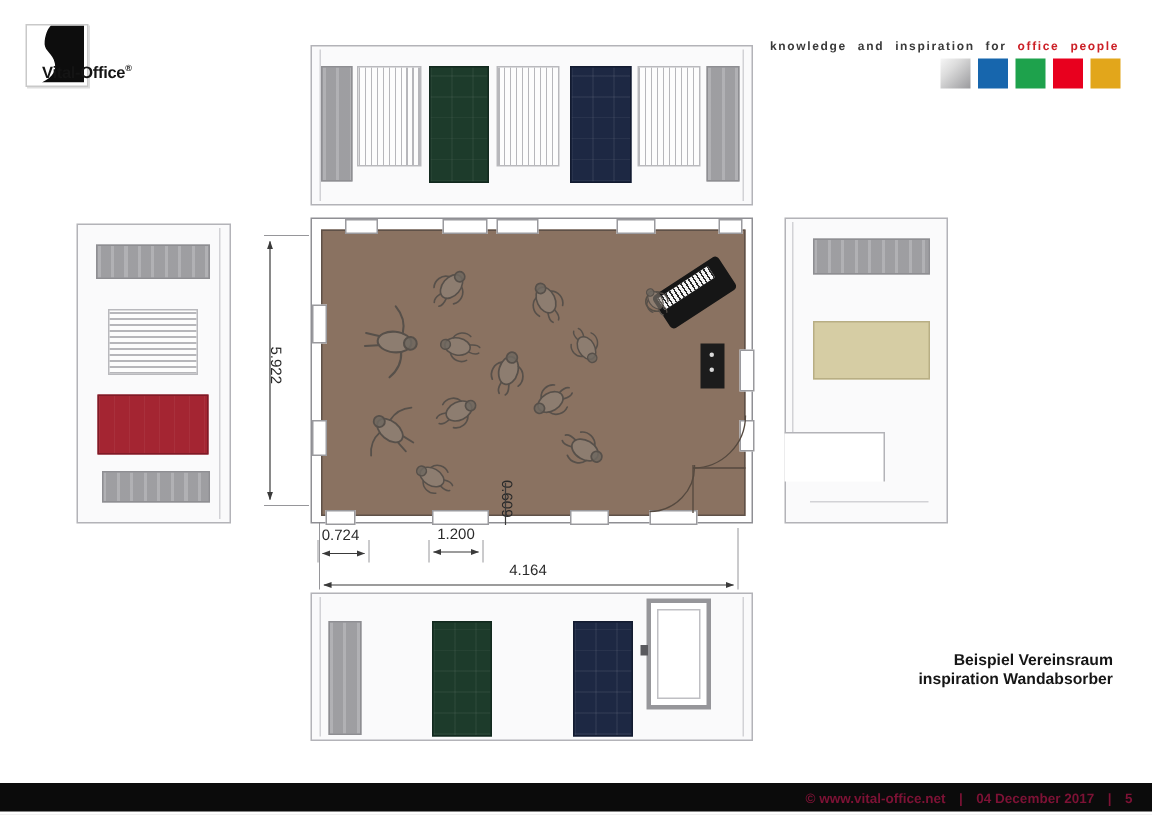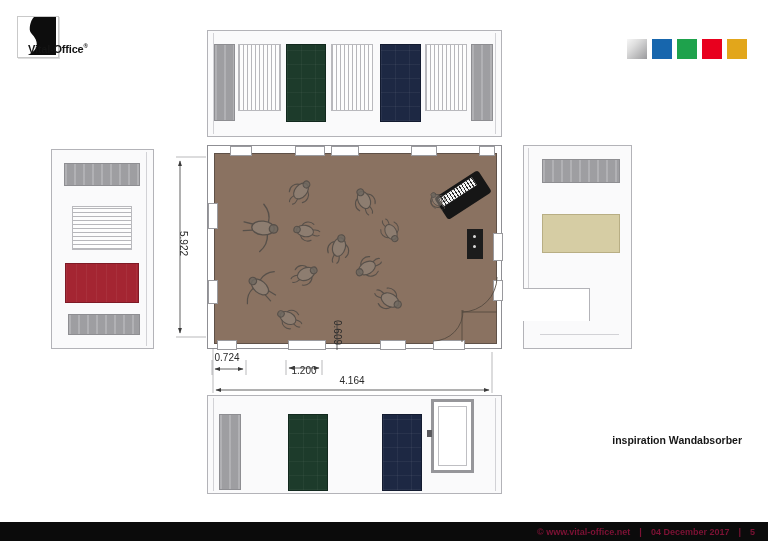--- a/index.html
+++ b/index.html
@@ -89,20 +89,24 @@
 
 <div id="page">
 
   <div class="logo-box">
     <svg width="38" height="38" viewBox="0 0 100 100">
       <path d="M42,0 H100 V100 H26 C46,90 54,78 47,60 C41,45 29,44 31,27 C33,12 38,4 42,0 Z" fill="#0d0d0d"></path>
     </svg>
   </div>
   <div class="logo-text"><span>Vital-Office</span><sup>®</sup></div>
 
+  <div class="tagline">
+    <span>knowledge and inspiration for</span>
+    <span class="hl">office people</span>
+  </div>
   <div class="swatch-row">
     <div class="sw sw-silver"></div>
     <div class="sw sw-blue"></div>
     <div class="sw sw-green"></div>
     <div class="sw sw-red"></div>
     <div class="sw sw-gold"></div>
   </div>
 
   <div class="view-box" style="left:207px;top:30px;width:293px;height:105px;">
     <div class="inner-line-v" style="left:5px;"></div>
@@ -168,21 +172,21 @@
     <div class="panel p-gray" style="left:11px;top:18px;width:20px;height:74px;"></div>
     <div class="panel p-green" style="left:80px;top:18px;width:38px;height:75px;"></div>
     <div class="panel p-navy" style="left:174px;top:18px;width:38px;height:75px;"></div>
     <div class="door">
       <div class="door-inner"></div>
       <div class="door-handle"></div>
     </div>
   </div>
 
   <div class="dim" style="left:206px;top:352px;width:42px;">0.724</div>
-  <div class="dim" style="left:283px;top:365px;width:42px;">1.200</div>
+  <div class="dim" style="left:283px;top:351px;width:42px;">1.200</div>
   <div class="dim" style="left:313px;top:375px;width:78px;">4.164</div>
   <div class="dim dim-v" style="left:163px;top:238px;width:40px;">5.922</div>
   <div class="dim dim-v" style="left:317px;top:327px;width:40px;">0.609</div>
 
   <svg class="overlay" width="768" height="543" viewBox="0 0 768 543">
     <defs>
       <marker id="arr" viewBox="0 0 10 10" refX="9" refY="5" markerWidth="7" markerHeight="7" orient="auto-start-reverse">
         <path d="M0,1.5 L10,5 L0,8.5 Z" fill="#3a3a3a"></path>
       </marker>
       <symbol id="person" viewBox="-14 -16 28 32" overflow="visible">
@@ -242,20 +246,21 @@
       <use href="#person" x="-14" y="-16" width="28" height="32" transform="translate(367,268) rotate(-120)"></use>
       <use href="#person" x="-14" y="-16" width="28" height="32" transform="translate(306,274) rotate(65)"></use>
       <use href="#person-wide" x="-20" y="-16" width="40" height="32" transform="translate(260,287) rotate(-50) scale(1.1)"></use>
       <use href="#person" x="-14" y="-16" width="28" height="32" transform="translate(390,300) rotate(120) scale(1.05)"></use>
       <use href="#person" x="-14" y="-16" width="28" height="32" transform="translate(288,318) rotate(-60) scale(0.95)"></use>
       <use href="#person" x="-14" y="-16" width="28" height="32" transform="translate(437,200) rotate(-35) scale(0.72)"></use>
     </g>
   </svg>
 
   <div class="title-block">
+    <div>Beispiel Vereinsraum</div>
     <div>inspiration Wandabsorber</div>
   </div>
 
   <div class="footer-bar">
     <span>©  www.vital-office.net</span>
     <span>|</span>
     <span>04 December 2017</span>
     <span>|</span>
     <span>5</span>
   </div>

